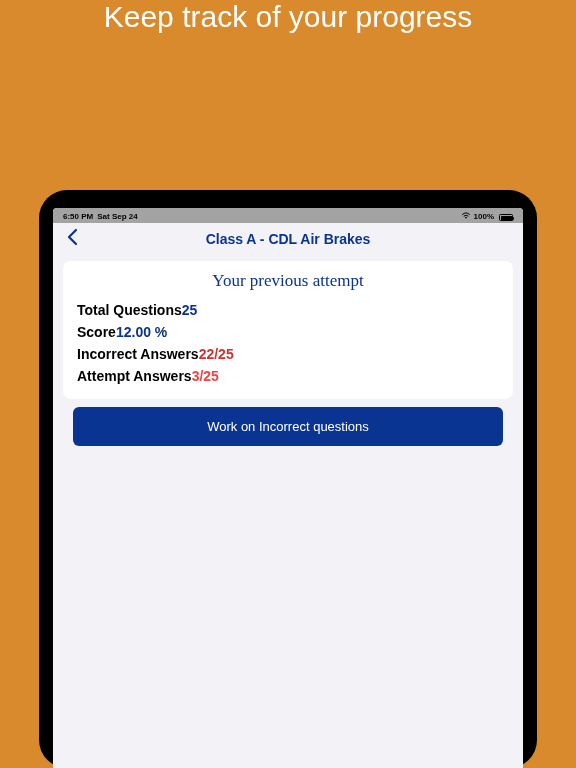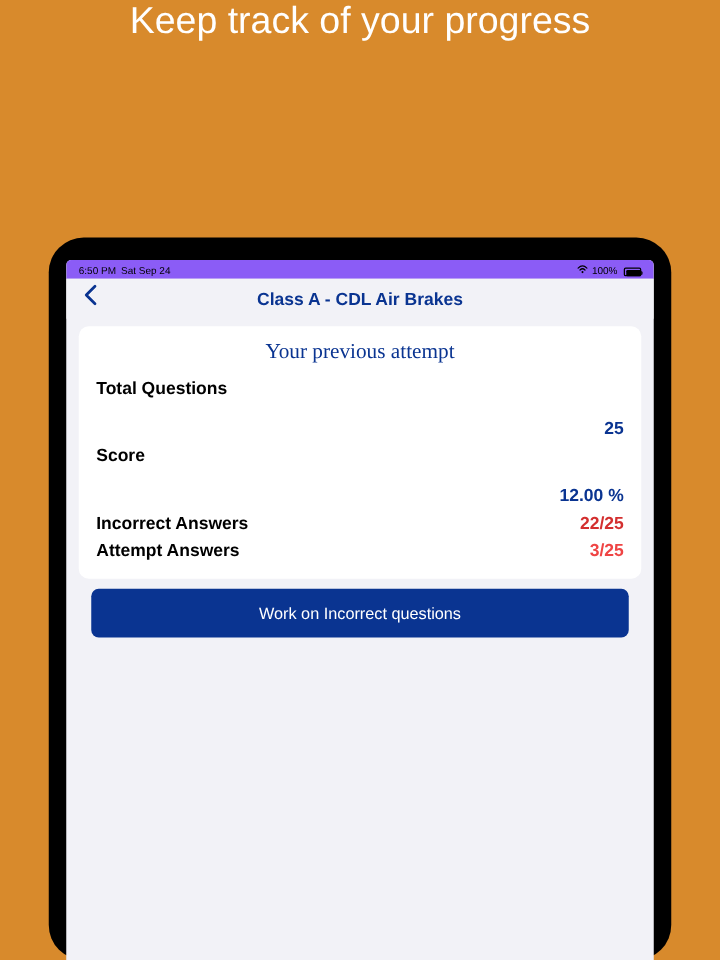--- a/index.html
+++ b/index.html
@@ -33,21 +33,22 @@
       height: 560px;
       overflow: hidden;
     }
     .status-bar {
       display: flex;
       justify-content: space-between;
       align-items: center;
       padding: 3px 10px 2px 10px;
       font-size: 8px;
       color: #000;
-      background: #8b5cf6;
+      background: #a3a3a3;
+      font-weight: bold;
     }
     .status-left { display: flex; gap: 4px; }
     .status-right { display: flex; align-items: flex-end; gap: 3px; }
     .battery-icon {
       display: inline-block;
       width: 14px;
       height: 7px;
       border: 0.8px solid #000;
       border-radius: 1.5px;
       position: relative;
@@ -108,27 +109,26 @@
     .card-title {
       text-align: center;
       color: #0a3491;
       font-size: 17px;
       font-weight: 400;
       font-family: Georgia, 'Times New Roman', serif;
       margin-bottom: 8px;
     }
     .stat-row {
       display: flex;
-      justify-content: space-between;
       padding: 3px 0;
       font-size: 14px;
     }
     .stat-label { font-weight: 700; color: #000; }
     .stat-value { font-weight: 700; }
-    .val-dark { color: #0a3491; margin-top: 32px; }
+    .val-dark { color: #0a3491; }
     .val-red { color: #d32f2f; }
     .val-green { color: #ef4444; }
     .button-row {
       display: flex;
       gap: 8px;
       margin-top: 10px;
       padding: 0 10px;
     }
     .btn {
       flex: 1;

